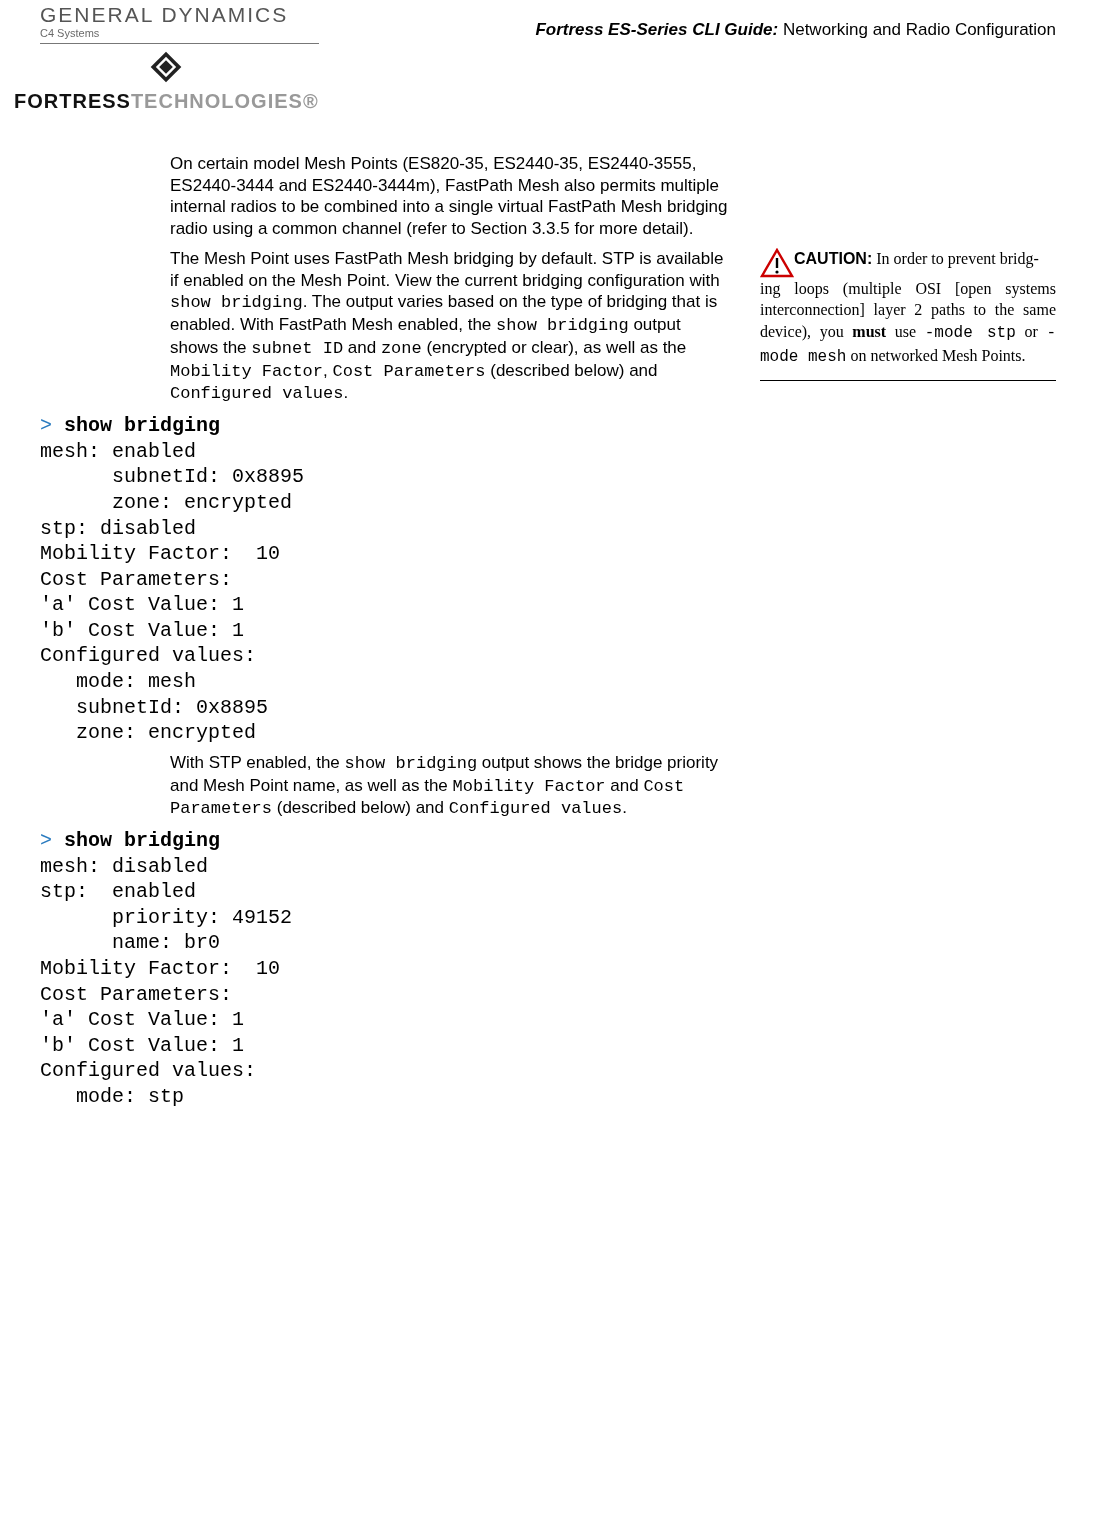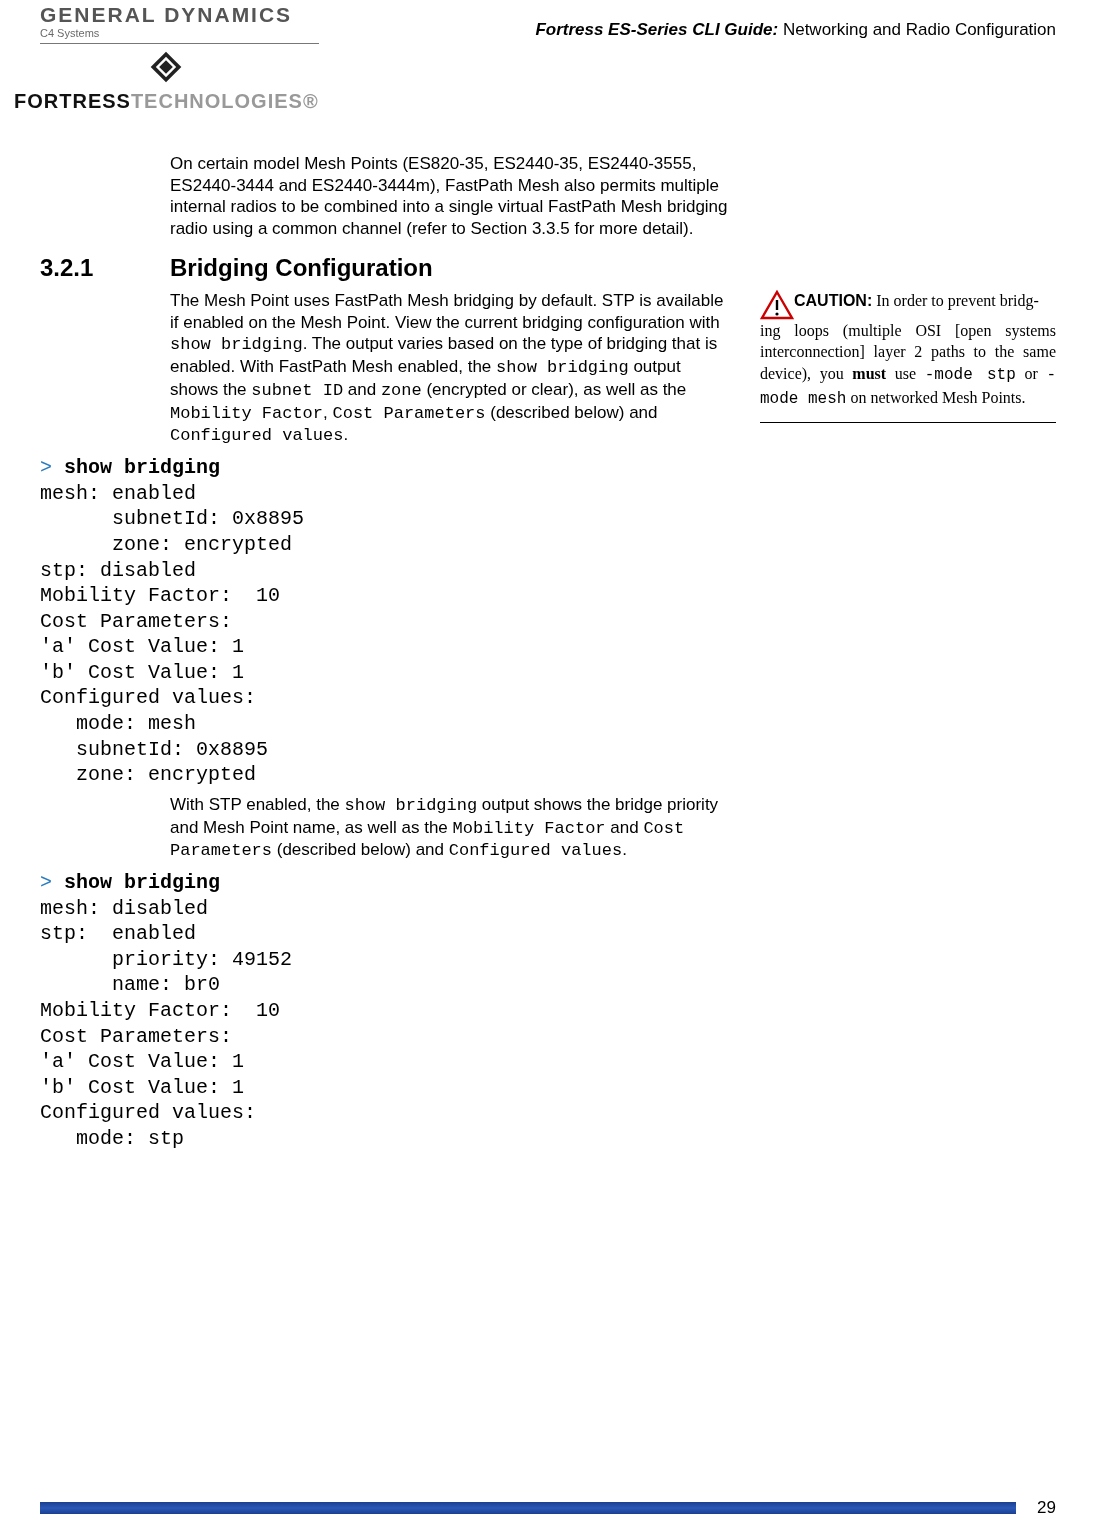--- a/index.html
+++ b/index.html
@@ -21,21 +21,21 @@
   .header-row {
     display: flex;
     justify-content: space-between;
     align-items: flex-start;
     padding-top: 6px;
   }
   .header-left {
     font-family: Arial, sans-serif;
   }
   .gd {
-    font-weight: 700;
+    font-weight: 400;
     font-size: 21px;
     letter-spacing: 2px;
     color: #555;
     line-height: 0.9;
   }
   .gd-sub {
     font-size: 11px;
     color: #6a6a6a;
     margin-top: 2px;
   }
@@ -174,24 +174,20 @@
     <div class="header-right">
       <span class="bi">Fortress ES-Series CLI Guide:</span><span> Networking and Radio Configuration</span>
     </div>
   </div>
 
   <div class="content">
     <div class="body-col">
       <p>On certain model Mesh Points (ES820-35, ES2440-35, ES2440-3555, ES2440-3444 and ES2440-3444m), FastPath Mesh also permits multiple internal radios to be combined into a single virtual FastPath Mesh bridging radio using a common channel (refer to Section 3.3.5 for more detail).</p>
     </div>
 
-    <div class="sec-heading">
-      <div class="sec-num">3.2.1</div>
-      <div>Bridging Configuration</div>
-    </div>
 
     <div class="main-row">
       <div class="main-left">
         <div class="body-col">
           <p>
             <span>The Mesh Point uses FastPath Mesh bridging by default. STP is available if enabled on the Mesh Point. View the current bridging configuration with </span><span class="mono">show bridging</span><span>. The output varies based on the type of bridging that is enabled. With FastPath Mesh enabled, the </span><span class="mono">show bridging</span><span> output shows the </span><span class="mono">subnet ID</span><span> and </span><span class="mono">zone</span><span> (encrypted or clear), as well as the </span><span class="mono">Mobility Factor</span><span>, </span><span class="mono">Cost Parameters</span><span> (described below) and </span><span class="mono">Configured values</span><span>.</span>
           </p>
         </div>
 
         <div class="cli-block"><span class="prompt">&gt; </span><span class="cmd">show bridging</span>
@@ -238,17 +234,13 @@
             <div>
               <span class="caut-lead">CAUTION:</span><span> In order to prevent bridg-</span>
             </div>
           </div>
           <span>ing loops (multiple OSI [open systems intercon­nection] layer 2 paths to the same device), you </span><b>must</b><span> use </span><span class="mono">-mode stp</span><span> or </span><span class="mono">-mode  mesh</span><span> on net­worked Mesh Points.</span>
         </div>
       </div>
     </div>
   </div>
 
-  <div class="footer">
-    <div class="foot-bar"></div>
-    <div class="page-num">29</div>
-  </div>
 </div>
 
 </body></html>

